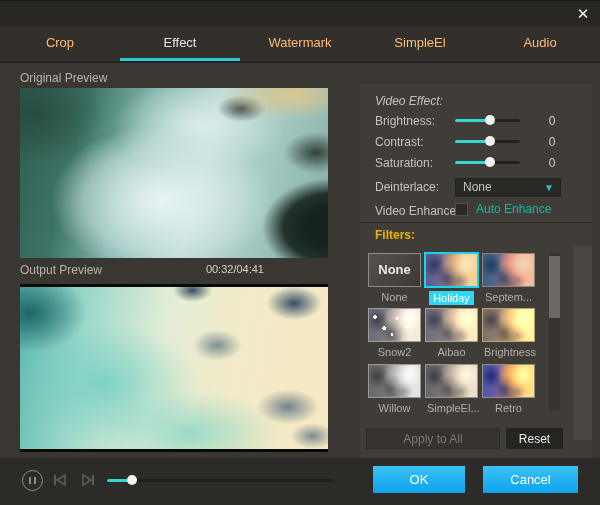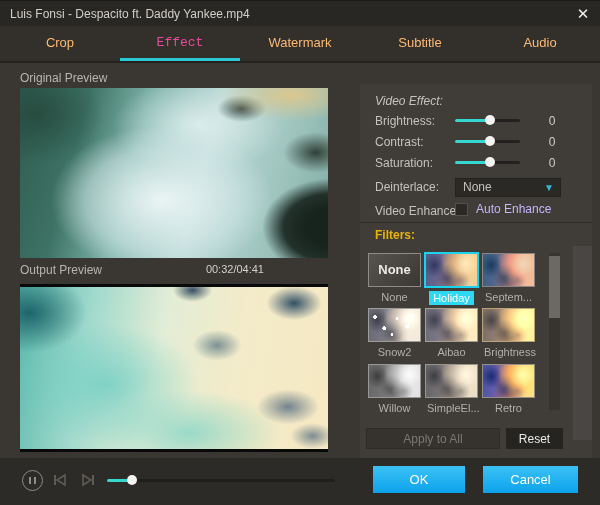--- a/index.html
+++ b/index.html
@@ -15,21 +15,21 @@
   .titlebar { position:absolute; left:0; top:0; width:600px; height:26px; background:#292724; border-top:1px solid #1d1b19;}
   .title-text { position:absolute; left:10px; top:0; line-height:26px; color:#d2cfca; font-size:12px; }
   .close-btn { position:absolute; right:6px; top:0; width:22px; height:26px; text-align:center; line-height:25px;
                color:#f2f0ee; font-size:15px; cursor:pointer; }
 
   
   .tabbar { position:absolute; left:0; top:26px; width:600px; height:37px; background:#33302c;
             display:flex; border-bottom:2px solid #24221f; }
   .tab { flex:1 1 0; text-align:center; line-height:33px; font-size:13px; color:#fdba74; cursor:pointer;
          border-bottom:3px solid transparent; }
-  .tab.active { color:#ec4899; border-bottom-color:#2bc9d6;font-family:Liberation Mono, monospace; }
+  .tab.active { color:#e5e5e5; border-bottom-color:#2bc9d6; }
 
   
   .main { position:absolute; left:0; top:63px; width:536px; height:395px; background:#3a3733; }
 
   .preview-label { position:absolute; font-size:12px; color:#b7b4b0; }
   .orig-label { left:20px; top:8px; }
   .out-label  { left:20px; top:200px; }
   .timestamp  { position:absolute; right:272px; top:200px; font-size:11px; color:#d2cfca; }
 
   .video { position:absolute; left:20px; width:308px; height:170px; }
@@ -68,21 +68,21 @@
   .slider .fill  { position:absolute; left:0; top:6px; height:3px; background:#36d7d1; border-radius:2px; }
   .slider .thumb { position:absolute; top:2px; width:10px; height:10px; border-radius:50%; background:#f4f3f1; margin-left:-5px; }
 
   .dropdown { position:absolute; left:95px; top:94px; width:106px; height:19px; background:#2b2926;
               border:1px solid #242220; cursor:pointer; }
   .dropdown .dd-text { position:absolute; left:7px; top:0; line-height:17px; color:#c5c2be; }
   .dropdown .dd-arrow { position:absolute; right:6px; top:0; line-height:17px; font-size:10px; color:#2bb9d6; }
 
   .checkbox { position:absolute; left:95px; top:119px; width:13px; height:13px; background:#2b2926;
               border:1px solid #53504b; cursor:pointer; }
-  .checkbox-label { position:absolute; left:116px; top:118px; color:#c4b5fd; }
+  .checkbox-label { position:absolute; left:116px; top:118px; color:#14b8a6; }
 
   .panel-divider { position:absolute; left:0; top:138px; width:232px; height:1px; background:#2c2a26; }
   .filters-title { position:absolute; left:15px; top:144px; color:#eab308;font-weight:bold; }
 
   .filter-grid { position:absolute; left:6px; top:169px; width:170px; }
   .filter-cell { position:absolute; width:57px; text-align:center; cursor:pointer; }
   .filter-tile { width:53px; height:34px; margin:0 auto; border:1px solid #8f8c88; }
   .filter-cell.selected .filter-tile { border:2px solid #19d3ef; width:55px; height:36px; margin-top:-1px; }
   .filter-name { display:inline-block; margin-top:3px; font-size:11px; color:#b2afab; line-height:14px; padding:0 4px; }
   .filter-cell.selected .filter-name { background:#2ed7f2; color:#ffffff; }
@@ -147,29 +147,28 @@
               font-family:inherit; cursor:pointer; }
   .ok-btn { left:373px; width:92px; }
   .cancel-btn { left:483px; width:95px; }
 </style>
 </head>
 <body>
 
 <div class="window">
 
   <div class="titlebar">
-    <span class="title-text">Luis Fonsi - Despacito ft. Daddy Yankee.mp4</span>
     <span class="close-btn">✕</span>
   </div>
 
   <div class="tabbar">
     <div class="tab">Crop</div>
     <div class="tab active">Effect</div>
     <div class="tab">Watermark</div>
-    <div class="tab">Subtitle</div>
+    <div class="tab">SimpleEl</div>
     <div class="tab">Audio</div>
   </div>
 
   <div class="main">
 
     <span class="preview-label orig-label">Original Preview</span>
     <div class="video orig-video"></div>
 
     <span class="preview-label out-label">Output Preview</span>
     <span class="timestamp">00:32/04:41</span>

